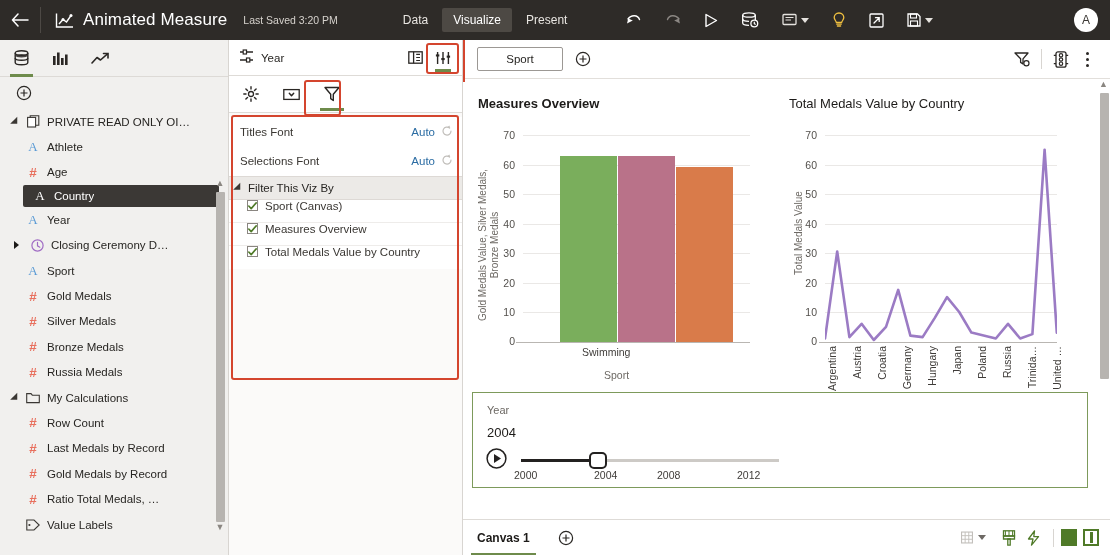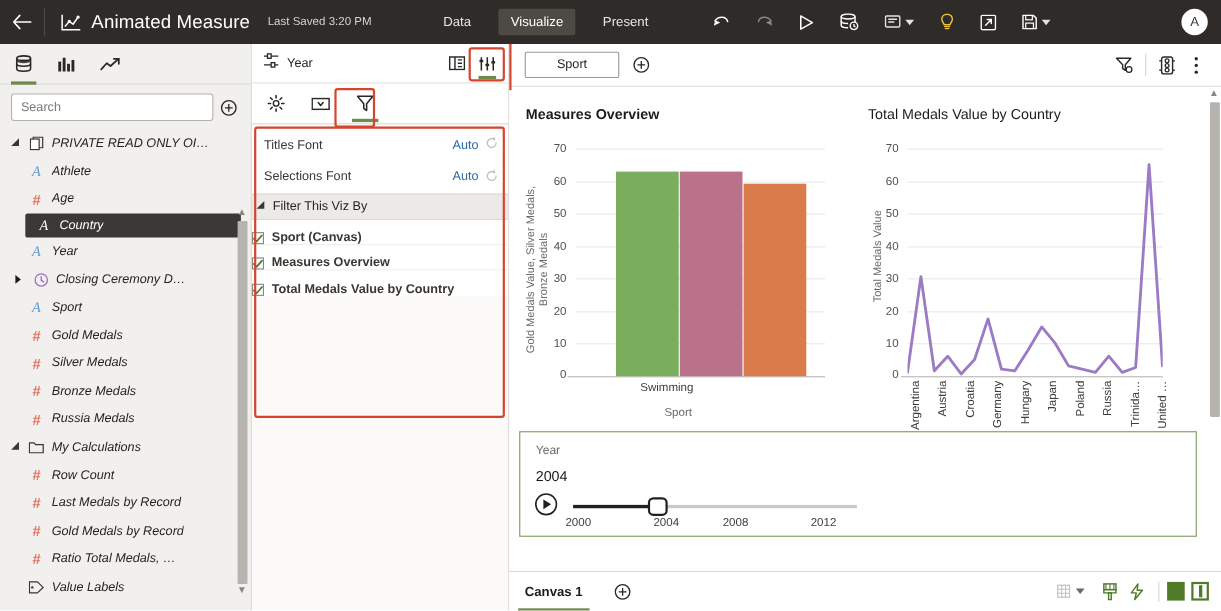--- a/index.html
+++ b/index.html
@@ -19,21 +19,21 @@
   .back-btn {
     width: 40px; height: 40px; display: flex; align-items: center; justify-content: center;
     color: #fff; font-size: 17px; cursor: pointer;
   }
   .topdiv { width: 1px; height: 26px; background: #4d4945; }
   .app-icon { margin-left: 14px; display: flex; align-items: center; }
   .app-title {
     color: #fff; font-size: 17px; margin-left: 9px; letter-spacing: .1px;
   }
   .last-saved { color: #d6d2cd; font-size: 10.5px; margin-left: 16px; }
-  .nav-tabs { margin-left: 54px; display: flex; align-items: center; gap: 14px; }
+  .nav-tabs { margin-left: 54px; display: flex; align-items: center; gap: 3px; }
   .nav-tab {
     color: #e8e5e1; font-size: 12px; padding: 5px 11px; border-radius: 2px; cursor: pointer;
   }
   .nav-tab.active { background: #4d4944; color: #fff; }
   .tool-icons { margin-left: 48px; display: flex; align-items: center; gap: 23px; }
   .ti { display: flex; align-items: center; justify-content: center; cursor: pointer; color: #fff; }
   .ti.dim { color: #8b8783; }
   .caret-d {
     width: 0; height: 0; border-left: 4px solid transparent; border-right: 4px solid transparent;
     border-top: 5px solid #e5e2de; margin-left: 4px;
@@ -59,21 +59,21 @@
     position: absolute; bottom: 0; left: -3px; right: -3px; height: 3px; background: #6e8b4b;
   }
   .searchrow { display: flex; align-items: center; padding: 8px 9px 6px 10px; }
   .searchbox {
     flex: 1; height: 25px; border: 1px solid #b6b2ad; border-radius: 3px; background: #fff;
     font-size: 11.5px; color: #6e6a66; padding: 0 8px; font-family: inherit;
   }
   .searchbox::placeholder { color: #7d7974; }
   .plus-circ { width: 22px; display: flex; align-items: center; justify-content: center; margin-left: 3px; cursor: pointer; }
 
-  .tree { position: relative; padding-top: 2px; font-size: 11.5px; color: #272522; font-style: italic; }
+  .tree { position: relative; padding-top: 2px; font-size: 11.5px; color: #272522; }
   .trow {
     display: flex; align-items: center; height: 25.4px; cursor: pointer; padding-left: 8px;
   }
   .trow.sel { background: #3b3835; color: #fff; margin: 0 9px 0 23px; border-radius: 2px; padding-left: 7px; height: 22px; }
   .tw { width: 15px; display: flex; align-items: center; justify-content: center; flex: 0 0 15px; }
   .tri-d { width: 0; height: 0; border-left: 5px solid #3a3733; border-top: 5px solid transparent; border-bottom: 5px solid transparent; transform: rotate(45deg); }
   .tri-r { width: 0; height: 0; border-left: 5.5px solid #1c1a18; border-top: 4px solid transparent; border-bottom: 4px solid transparent; }
   .ficon { flex: 0 0 20px; display: flex; align-items: center; justify-content: center; }
   .glyph-a { color: #5b9bd5; font-size: 13px; font-family: "Liberation Serif", serif; font-weight: 400; }
   .glyph-a.w { color: #fff; }
@@ -114,22 +114,22 @@
   .prow .pk { flex: 1; }
   .prow .pv { color: #2b6ca3; font-size: 11.5px; }
   .prow .refresh { width: 18px; text-align: right; color: #c2bfbb; font-size: 11px; }
   .sechead {
     display: flex; align-items: center; height: 24px; padding-left: 7px;
     background: #eceae7; border-top: 1px solid #ddd9d5; border-bottom: 1px solid #ddd9d5;
     font-size: 11.5px; color: #272522;
   }
   .sechead .tri-d2 { width: 0; height: 0; border-left: 5px solid #3a3733; border-top: 5px solid transparent; border-bottom: 5px solid transparent; transform: rotate(45deg); margin-right: 7px; }
   .checkrow {
-    display: flex; align-items: flex-end; height: 23px; background: #fff;
-    font-size: 11.5px; color: #3a3733; border-bottom: 1px solid #eeecea; font-weight: bold;
+    display: flex; align-items: flex-start; height: 23px; padding-left: 18px; background: #fff;
+    font-size: 11.5px; color: #3a3733; border-bottom: 1px solid #eeecea;
   }
   .cbox {
     width: 11px; height: 11px; border: 1px solid #8a8681; background: #fff; margin-right: 7px;
     display: flex; align-items: center; justify-content: center; flex: 0 0 11px;
   }
   .cbox svg { display: block; }
 
   
   .canvasarea {
     position: absolute; top: 40px; left: 463px; width: 647px; height: 515px; background: #fff;
@@ -309,21 +309,20 @@
       </div>
       <div class="lp-tab">
         <svg width="19" height="13" viewBox="0 0 19 13">
             <path d="M1 11 L6 5.5 L9.5 8 L16.5 1.8" stroke="#2a2724" stroke-width="1.6" fill="none" stroke-linecap="round" stroke-linejoin="round"></path>
             <path d="M12.5 1.5 H17 V6" stroke="#2a2724" stroke-width="1.6" fill="none" stroke-linecap="round"></path>
           </svg>
       </div>
     </div>
 
     <div class="searchrow">
-      <input class="searchbox" placeholder="Search" style="">
       <div class="plus-circ">
         <svg width="16" height="16" viewBox="0 0 16 16">
             <circle cx="8" cy="8" r="6.6" stroke="#2a2724" stroke-width="1.2" fill="none"></circle>
             <path d="M8 4.5 V11.5 M4.5 8 H11.5" stroke="#2a2724" stroke-width="1.2"></path>
           </svg>
       </div>
     </div>
 
     <div class="tree">
 

